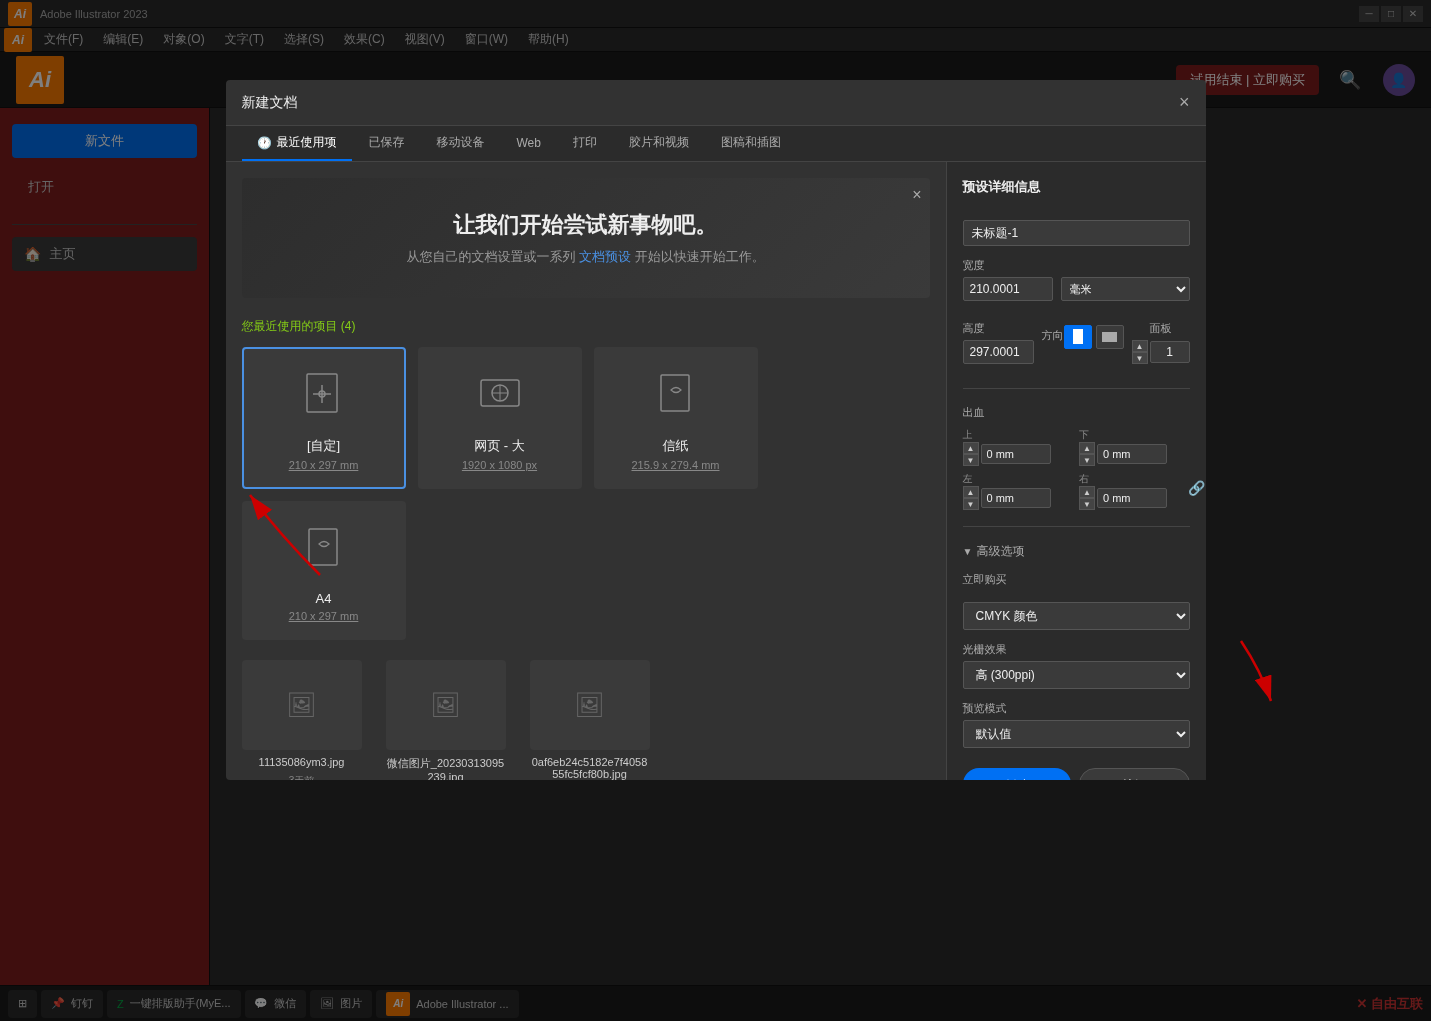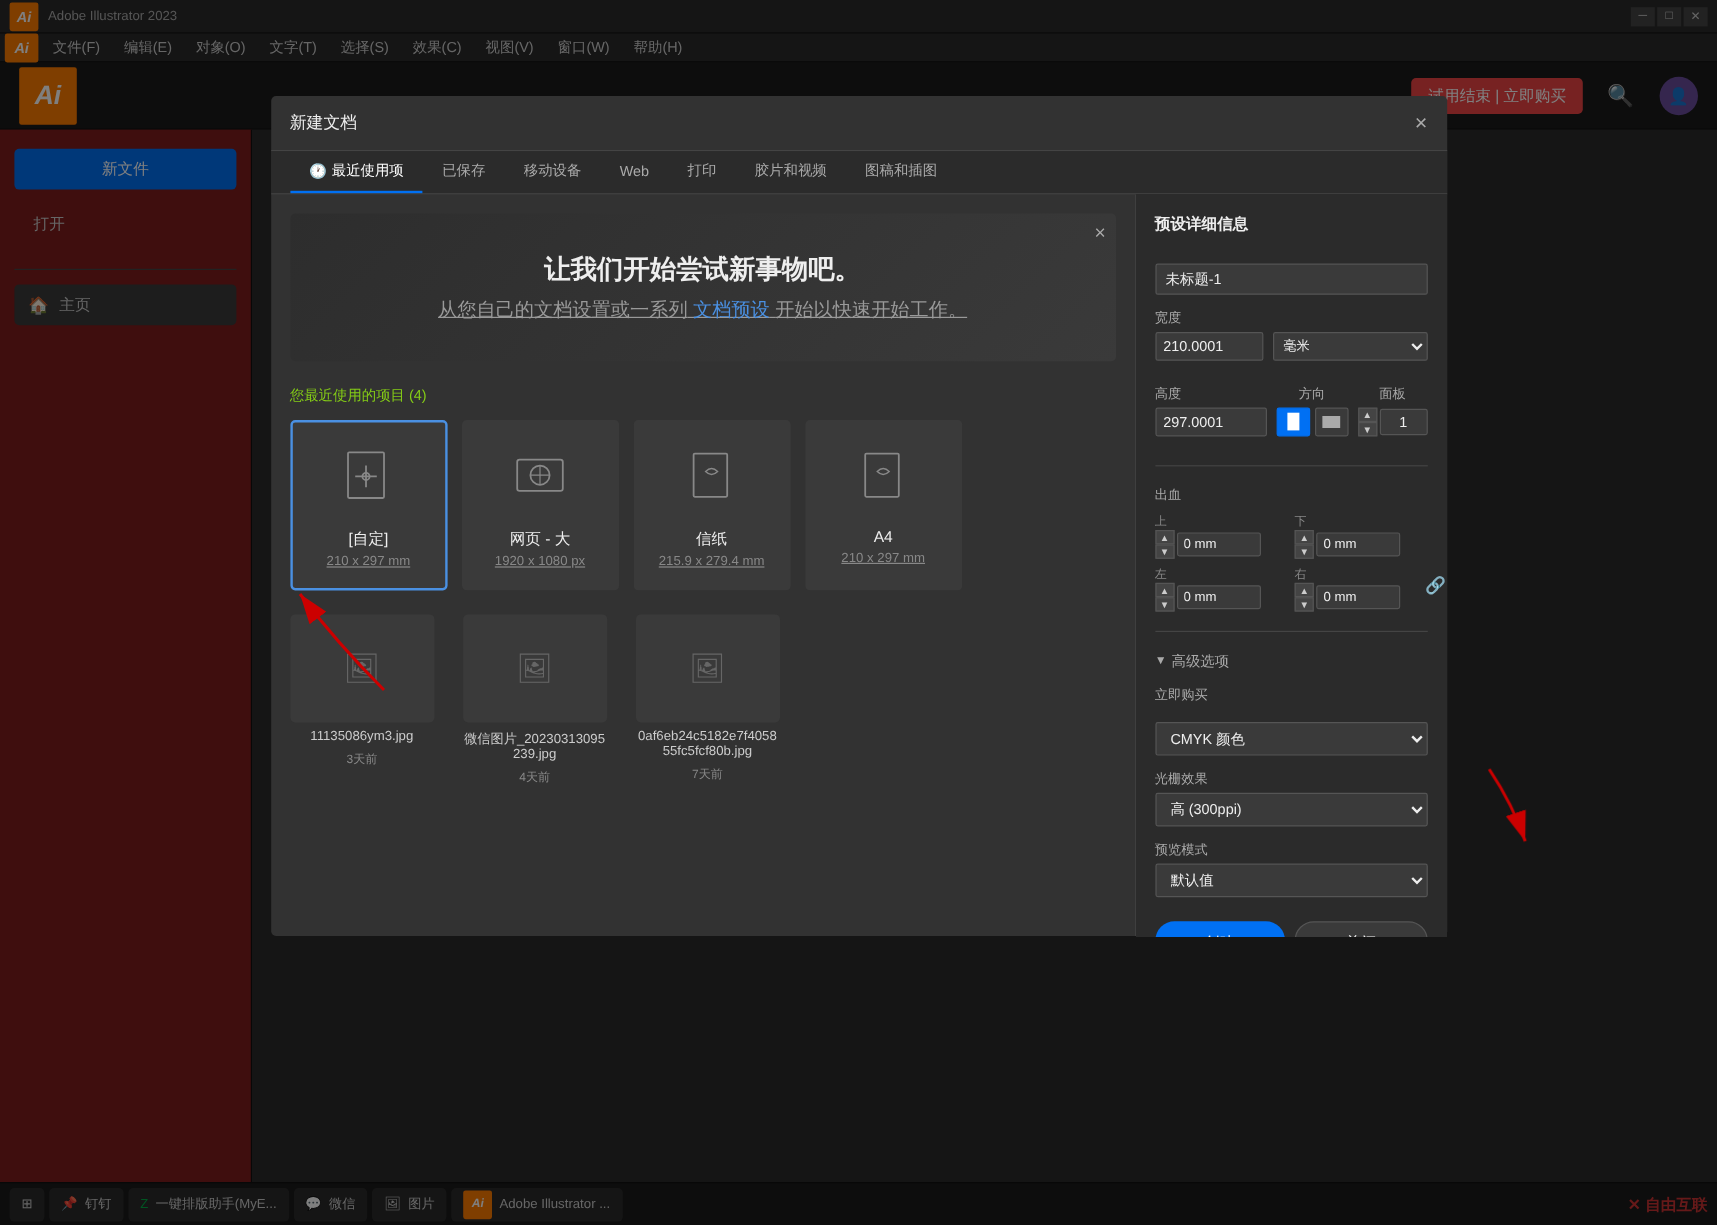--- a/index.html
+++ b/index.html
@@ -45,21 +45,21 @@
     .app-logo { display: flex; align-items: center; gap: 8px; }
     .logo-icon {
       width: 48px; height: 48px;
       background: #ff7c00;
       display: flex; align-items: center; justify-content: center;
       font-size: 22px; font-weight: bold; color: white; font-style: italic;
       border-radius: 2px;
     }
     .header-right { display: flex; align-items: center; gap: 16px; }
     .trial-btn {
-      background: #ef4444;
+      background: #7f1d1d;
       color: white;
       border: none;
       padding: 6px 14px;
       border-radius: 4px;
       cursor: pointer;
       font-size: 13px;
       font-family: inherit;
     }
     .search-icon-btn { width: 32px; height: 32px; background: none; border: none; color: #aaa; cursor: pointer; font-size: 18px; }
     .avatar { width: 32px; height: 32px; border-radius: 50%; background: #6a4c9c; display: flex; align-items: center; justify-content: center; font-size: 14px; color: white; }
@@ -181,29 +181,29 @@
     .modal-banner {
       background: linear-gradient(135deg, #2d2d2d, #3a3a3a);
       border-radius: 4px;
       padding: 32px;
       text-align: center;
       margin-bottom: 20px;
       position: relative;
     }
     .banner-close { position: absolute; top: 8px; right: 8px; background: none; border: none; color: #aaa; cursor: pointer; font-size: 16px; }
     .banner-title { font-size: 22px; color: #eee; font-weight: bold; margin-bottom: 8px; }
-    .banner-sub { font-size: 16px; color: #999; text-decoration: underline; }
+    .banner-sub { font-size: 13px; color: #999; }
     .banner-link { color: #4a90e2; cursor: pointer; }
 
     
     .recent-label { font-size: 12px; color: #84cc16; margin-bottom: 12px; }
 
     .presets-grid { display: flex; gap: 12px; flex-wrap: wrap; }
     .preset-card {
-      width: 131px;
+      width: 164px;
       background: #3a3a3a;
       border-radius: 4px;
       padding: 16px;
       cursor: pointer;
       border: 2px solid transparent;
       text-align: center;
       position: relative;
     }
     .preset-card.selected { border: 2px solid #4a90e2; }
     .preset-icon { width: 60px; height: 60px; margin: 0 auto 12px; display: flex; align-items: center; justify-content: center; }
@@ -627,21 +627,21 @@
               <option>毫米</option>
             </select>
           </div>
         </div>
 
         <div class="form-row" style="align-items:flex-start;gap:8px;">
           <div style="flex:1;">
             <div class="form-label">高度</div>
             <input class="dimension-input" style="width: 100%; margin-top: 4px;" type="text" value="297.0001">
           </div>
-          <div style="display:flex;flex-direction:column;align-items:center;">
+          <div style="display:flex;flex-direction:row;align-items:center;">
             <div class="form-label">方向</div>
             <div class="orientation-btns" style="margin-top:4px;">
               <button class="orient-btn active" title="纵向">
                 <svg width="12" height="16" viewBox="0 0 12 16">
                     <rect x="1" y="0" width="10" height="15" fill="currentColor"></rect>
                   </svg>
               </button>
               <button class="orient-btn" title="横向">
                 <svg width="16" height="12" viewBox="0 0 16 12">
                     <rect x="0" y="1" width="15" height="10" fill="currentColor"></rect>

